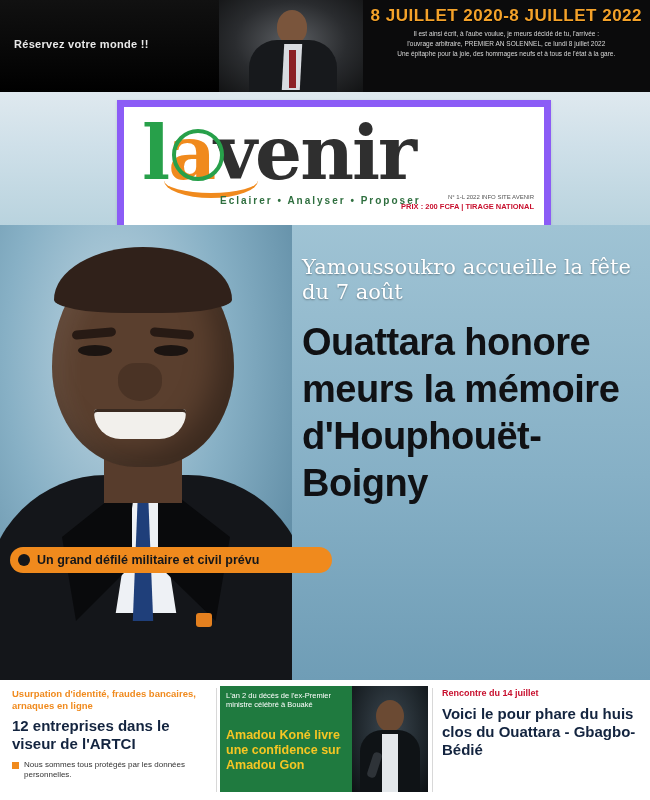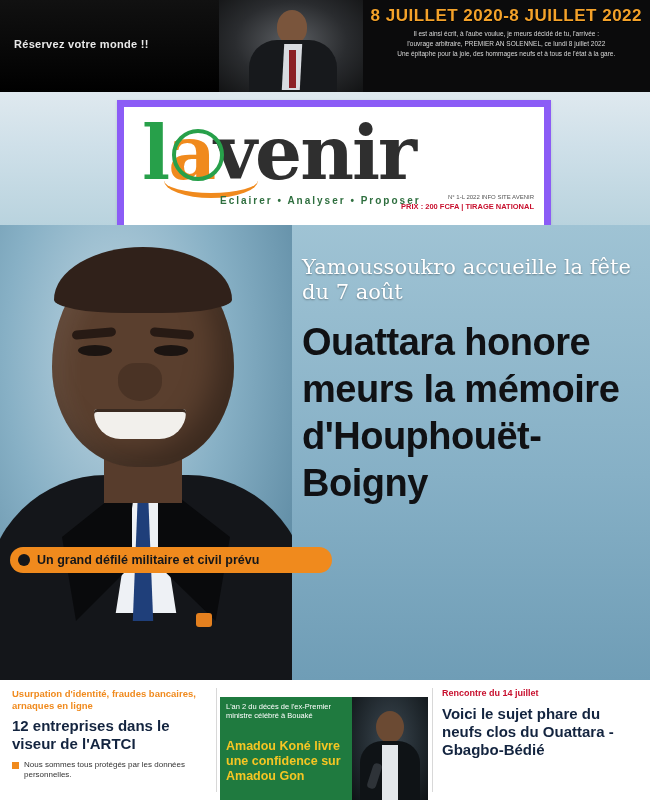--- a/index.html
+++ b/index.html
@@ -350,21 +350,21 @@
     background: #ffffff;
     display: flex;
     flex-direction: row;
   }
   .bcol {
     position: relative;
     box-sizing: border-box;
     overflow: hidden;
   }
   .bcol-1 { width: 216px; padding: 8px 10px 0 12px; }
-  .bcol-2 { width: 216px; padding: 17px 4px 0 4px; }
+  .bcol-2 { width: 216px; padding: 6px 4px 0 4px; }
   .bcol-3 { width: 218px; padding: 8px 12px 0 10px; }
 
   .b1-kicker {
     color: #f08a1d;
     font-size: 9.5px;
     font-weight: bold;
     line-height: 12px;
   }
   .b1-title {
     margin-top: 5px;
@@ -539,17 +539,17 @@
           <div class="b"></div>
           <div class="s"></div>
           <div class="mic"></div>
         </div>
       </div>
     </div>
 
     <div class="bcol bcol-3">
       <div class="divider-v" style="left:0"></div>
       <div class="b3-kicker">Rencontre du 14 juillet</div>
-      <div class="b3-title">Voici le sujet phare du neufs clos du Ouattara - Gbagbo-Bédié</div>
+      <div class="b3-title">Voici le pour phare du huis clos du Ouattara - Gbagbo-Bédié</div>
     </div>
   </div>
 
 </div>
 
 </body></html>

